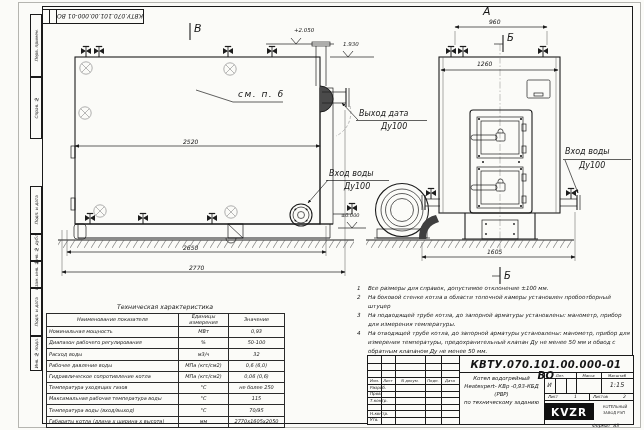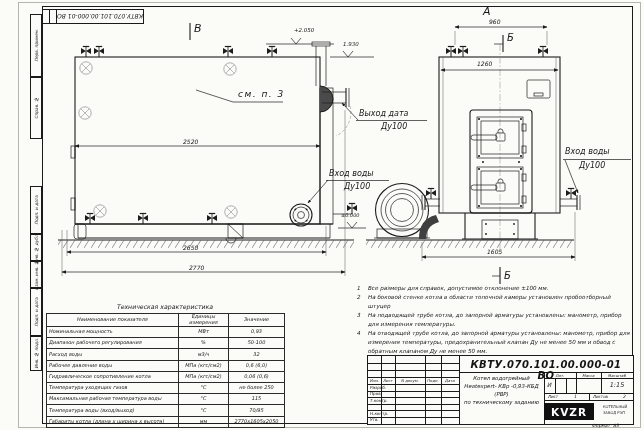--- a/index.html
+++ b/index.html
@@ -252,21 +252,21 @@
       <path d="M328,180 L308,203" class="tn" marker-end="url(#al)"></path>
       <path d="M563,159.5 L631,159.5" class="tn"></path>
       <path d="M565,160 L578,193" class="tn" marker-end="url(#al)"></path>
     </g>
   </svg>
 
   <div class="t" style="left:194px;top:23px;font-size:11px;">В</div>
   <div class="t" style="left:483px;top:6px;font-size:11px;">А</div>
   <div class="t" style="left:507px;top:33px;font-size:10px;">Б</div>
   <div class="t" style="left:504px;top:271px;font-size:10px;">Б</div>
-  <div class="t" style="left:238px;top:90px;font-size:9px;letter-spacing:1.5px;">см. п. 3</div>
+  <div class="t" style="left:238px;top:90px;font-size:9px;letter-spacing:1.5px;">см. п. 6</div>
   <div class="t" style="left:294px;top:28px;font-size:5.5px;">+2.050</div>
   <div class="t" style="left:343px;top:42px;font-size:5.5px;">1.930</div>
   <div class="t" style="left:341px;top:213px;font-size:5px;">±0.000</div>
   <div class="t" style="left:183px;top:139px;font-size:6px;">2520</div>
   <div class="t" style="left:183px;top:245px;font-size:6px;">2650</div>
   <div class="t" style="left:189px;top:265px;font-size:6px;">2770</div>
   <div class="t" style="left:489px;top:19px;font-size:6px;">960</div>
   <div class="t" style="left:477px;top:61px;font-size:6px;">1260</div>
   <div class="t" style="left:487px;top:249px;font-size:6px;">1605</div>
   <div class="t" style="left:359px;top:110px;font-size:8px;">Выход дата</div>

